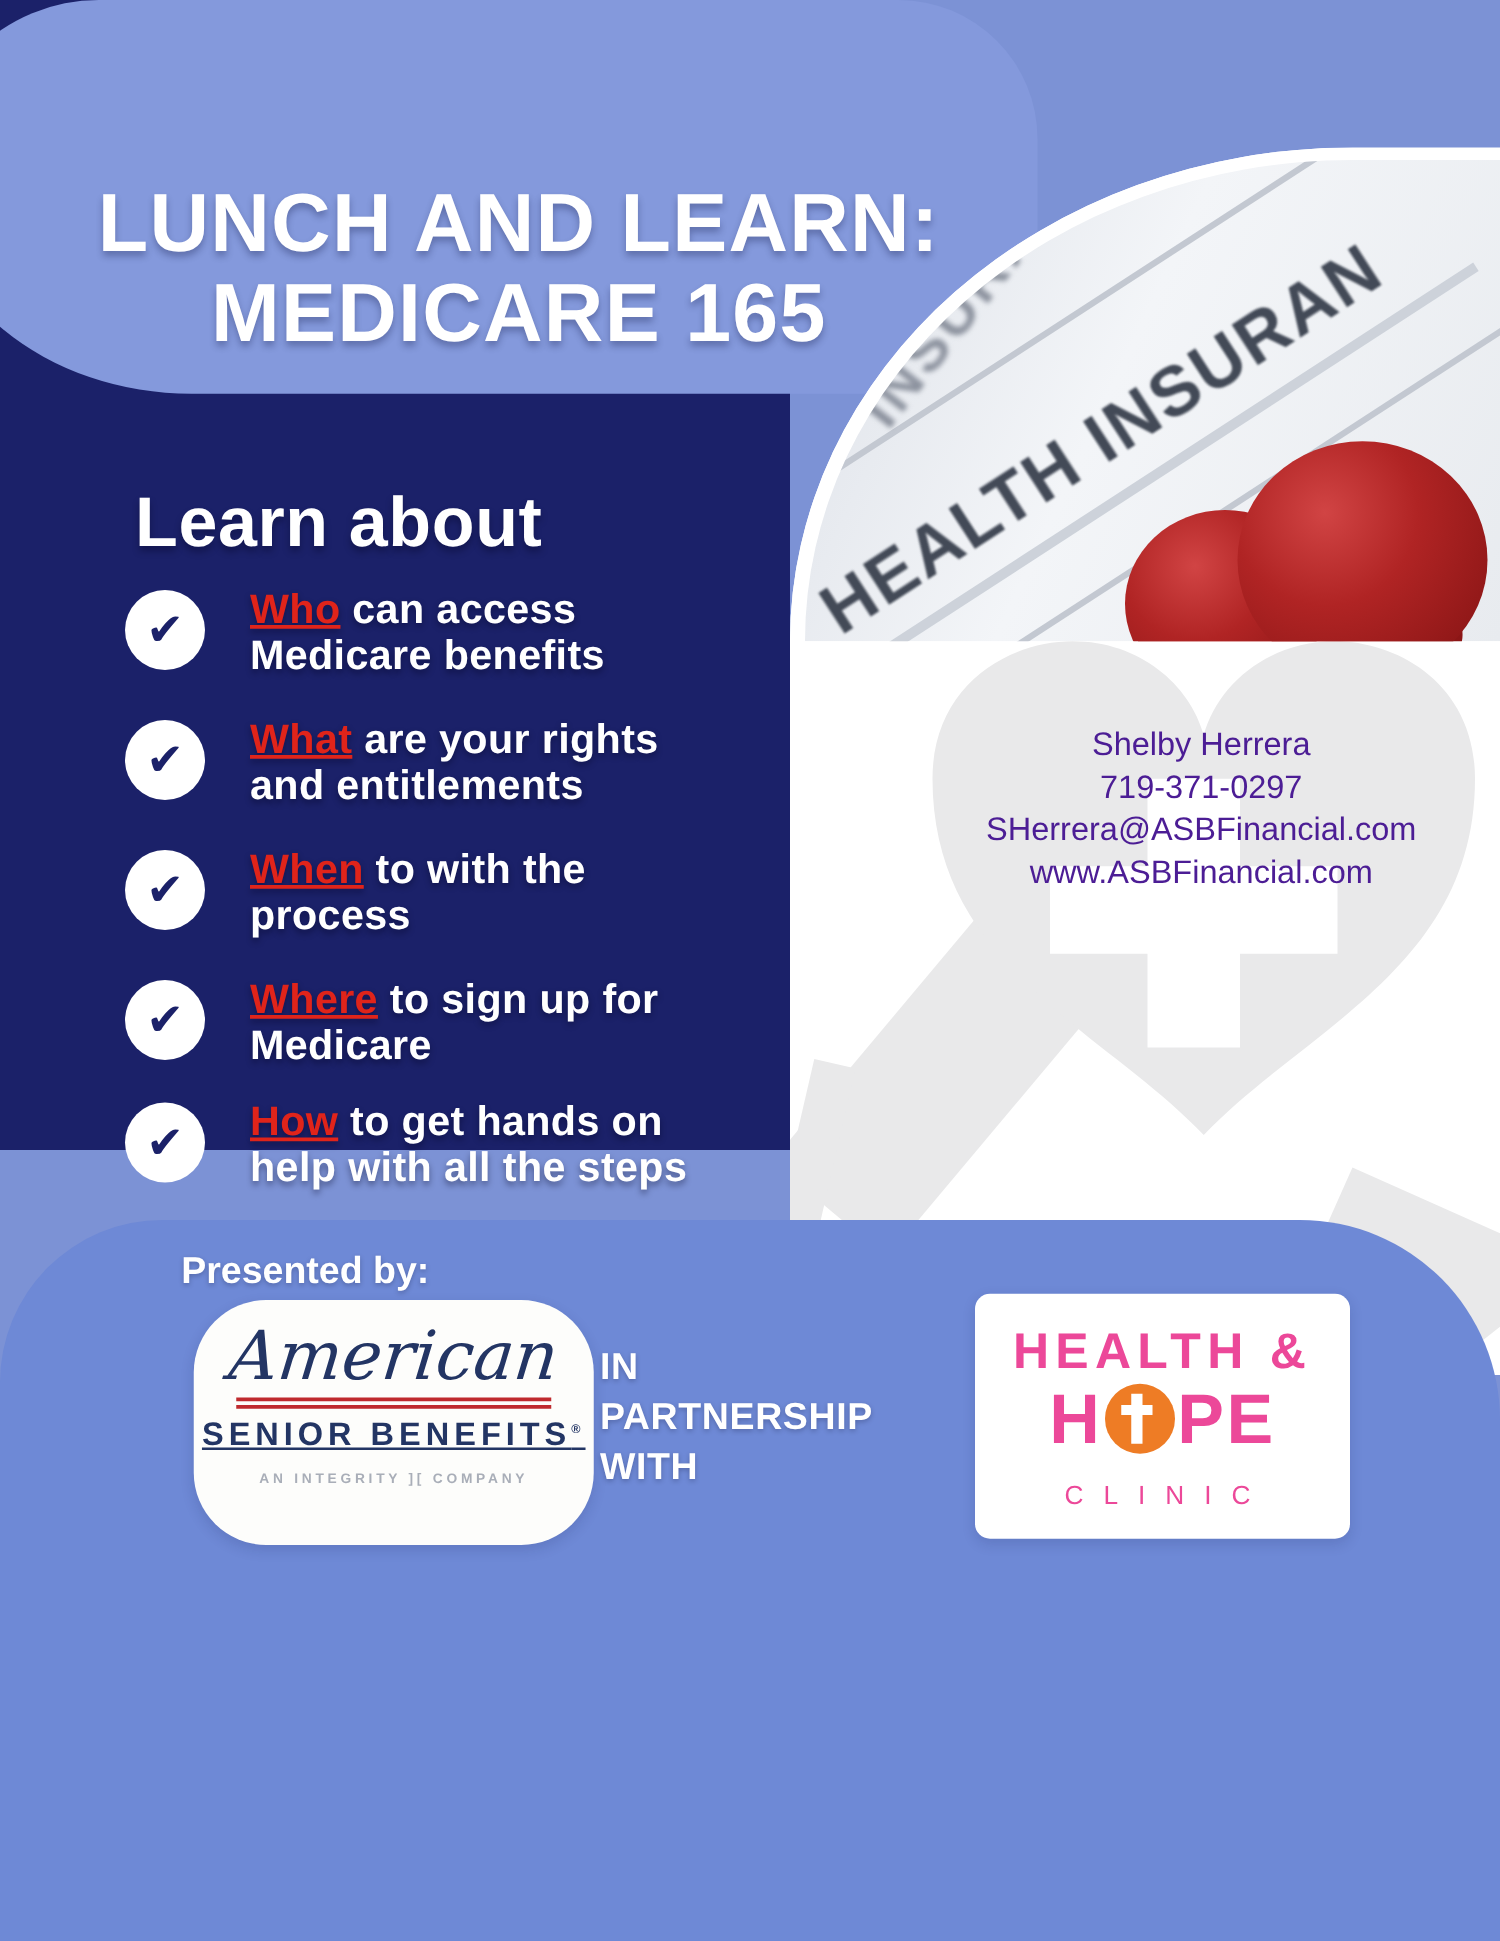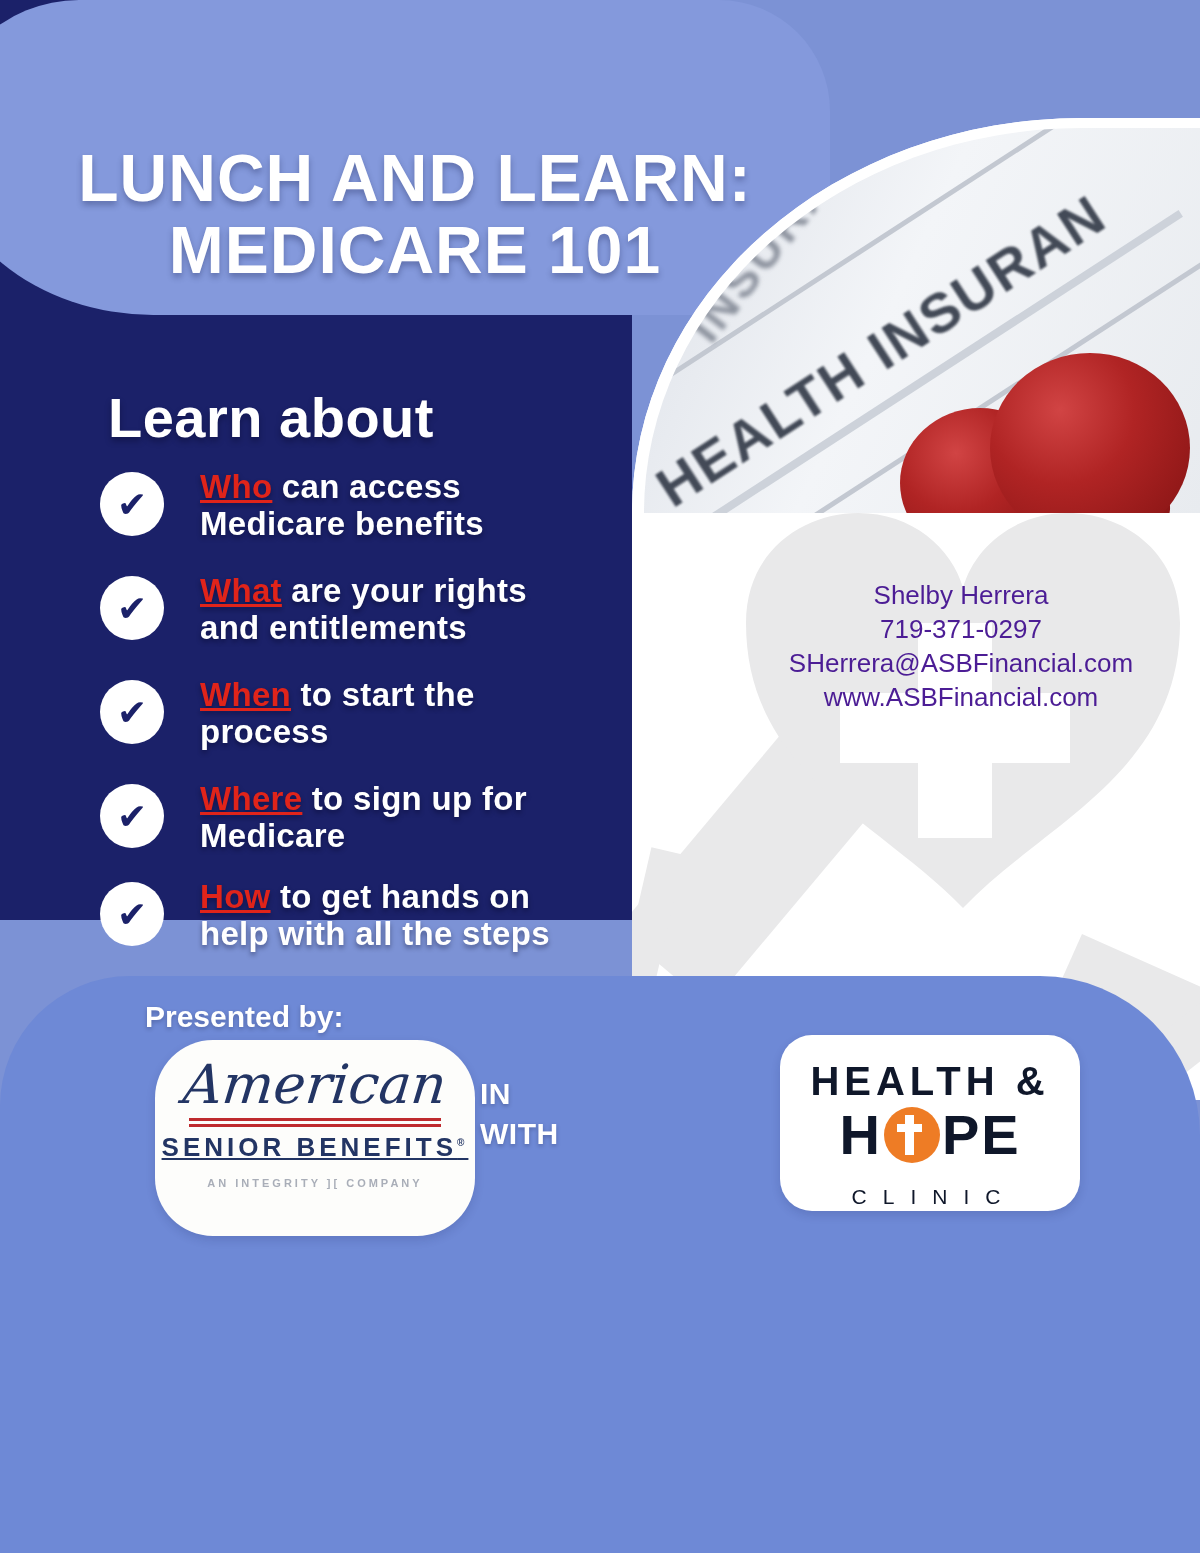--- a/index.html
+++ b/index.html
@@ -131,23 +131,23 @@
     margin-top:14px; color:#a9aeb8; font-size:11px; letter-spacing:3px;
     font-weight:bold;
   }
   .partnership {
     position:absolute; left:480px; top:1074px; width:280px; 
     color:#fff; font-size:30px; font-weight:bold; line-height:40px;
     letter-spacing:.5px; text-shadow:0 2px 4px rgba(0,0,30,.25);
   }
   .partnership span { display:block; }
   .hh-box {
-    position:absolute; left:780px; top:1035px; width:300px; height:176px;
-    background:#ffffff; border-radius:32px; box-shadow:0 4px 10px rgba(20,30,80,.15);
-    text-align:center; color:#0f172a;
+    position:absolute; left:780px; top:1035px; width:300px; height:196px;
+    background:#ffffff; border-radius:12px; box-shadow:0 4px 10px rgba(20,30,80,.15);
+    text-align:center; color:#ec4899;
   }
   .hh-line1 {
     margin-top:24px; font-size:40px; font-weight:bold; letter-spacing:5px;
   }
   .hh-line2 {
     margin-top:2px; font-size:56px; font-weight:bold; letter-spacing:2px;
     line-height:58px; display:flex; align-items:center; justify-content:center;
   }
   .hh-o {
     display:inline-block; width:56px; height:56px; border-radius:50%;
@@ -187,21 +187,21 @@
     <div class="txt-front">HEALTH INSURAN</div>
     <div class="form-line fl4"></div>
     <div class="form-line fl5"></div>
     <div class="blob blob3"></div>
     <div class="blob blob2"></div>
     <div class="blob blob1"></div>
   </div>
 
   <div class="title">
     <div>LUNCH AND LEARN:</div>
-    <div>MEDICARE 101</div>
+    <div>MEDICARE 165</div>
   </div>
 
   <div class="learn-heading">Learn about</div>
 
   <div class="item item-1">
     <span class="check-circle">✔</span>
     <div class="item-text">
       <span class="lead">Who</span><span> can access</span>
       <span class="l2">Medicare benefits</span>
     </div>
@@ -209,21 +209,21 @@
   <div class="item item-2">
     <span class="check-circle">✔</span>
     <div class="item-text">
       <span class="lead">What</span><span> are your rights</span>
       <span class="l2">and entitlements</span>
     </div>
   </div>
   <div class="item item-3">
     <span class="check-circle">✔</span>
     <div class="item-text">
-      <span class="lead">When</span><span> to start the</span>
+      <span class="lead">When</span><span> to with the</span>
       <span class="l2">process</span>
     </div>
   </div>
   <div class="item item-4">
     <span class="check-circle">✔</span>
     <div class="item-text">
       <span class="lead">Where</span><span> to sign up for</span>
       <span class="l2">Medicare</span>
     </div>
   </div>
@@ -249,20 +249,21 @@
   <div class="asb-box">
     <div class="asb-script">American</div>
     <div class="asb-rule"></div>
     <div class="asb-rule asb-rule2"></div>
     <div class="asb-name"><span>SENIOR BENEFITS</span><sup>®</sup></div>
     <div class="asb-tagline">AN INTEGRITY ][ COMPANY</div>
   </div>
 
   <div class="partnership">
     <span>IN</span>
+    <span>PARTNERSHIP</span>
     <span>WITH</span>
   </div>
 
   <div class="hh-box">
     <div class="hh-line1">HEALTH &amp;</div>
     <div class="hh-line2">
       <span>H</span>
         <span class="hh-o">
           <span class="cv"></span>
           <span class="ch"></span>

